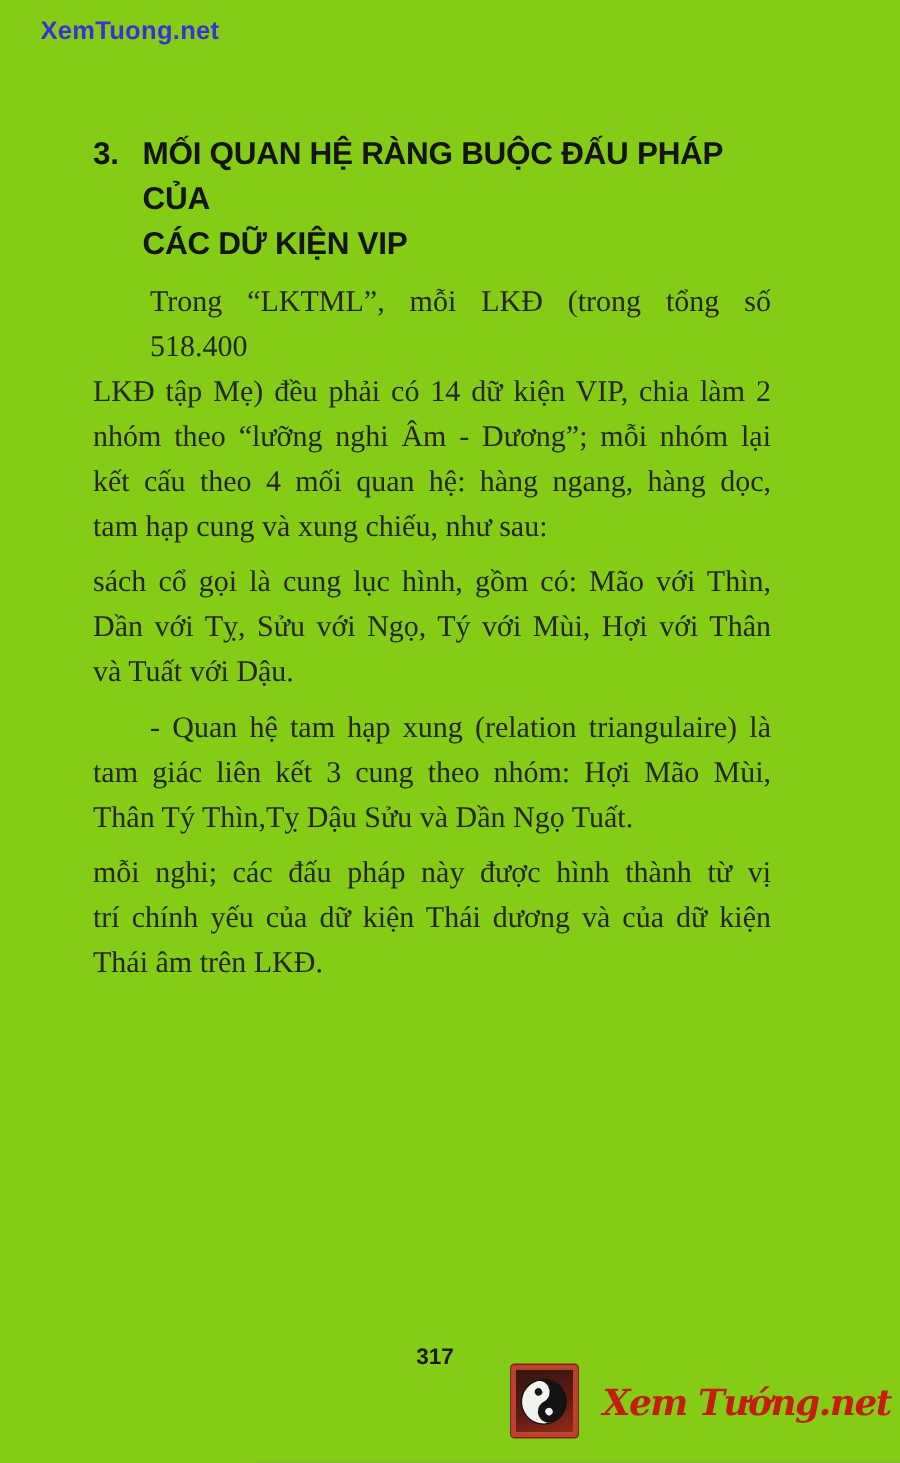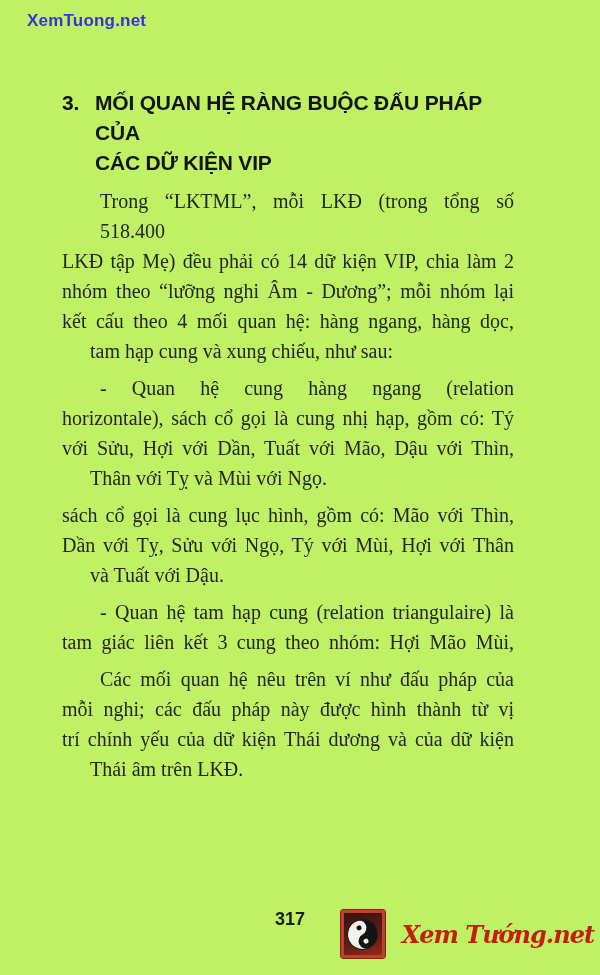--- a/index.html
+++ b/index.html
@@ -6,21 +6,21 @@
     --accent-blue:#3a33d1;
     --logo-red:#c41e10;
     --ink:#262626;
   }
   html,body{margin:0;padding:0;}
   body{background:#888;font-family:"Liberation Serif",serif;}
   .page{
     position:relative;
     width:600px;height:975px;
     margin:0 auto;
-    background:#bef264;
+    background:#84cc16;
     overflow:hidden;
   }
   
   .watermark{
     position:absolute;left:27px;top:11px;
     font-family:"Liberation Sans",sans-serif;
     font-weight:bold;font-size:17px;
     color:var(--accent-blue);
     letter-spacing:0.2px;
     cursor:pointer;
@@ -41,27 +41,27 @@
   .doc-title .num{width:33px;flex:0 0 33px;}
   .paragraphs{margin-top:8px;}
   .para{margin:0 0 7px 0;}
   .line{
     font-size:20px;line-height:30px;
     text-align:justify;
     text-align-last:justify;
     white-space:normal;
   }
   .line.first{padding-left:38px;}
-  .line.last{text-align-last:left;margin-left:28px;}
+  .line.last{text-align-last:left;}
   
   .page-number{
     position:absolute;top:896px;left:0;width:580px;
     text-align:center;
     font-family:"Liberation Sans",sans-serif;
-    font-weight:bold;font-size:18px;color:#1c1c1c;margin-top:13px;
+    font-weight:bold;font-size:15px;color:#1c1c1c;
   }
   .site-logo{
     position:absolute;right:4px;top:910px;
     display:flex;align-items:center;gap:17px;
     cursor:pointer;
   }
   .logo-box{
     width:38px;height:42px;
     border:3px solid #bf4030;
     outline:1px solid #8a1f12;
@@ -98,36 +98,30 @@
 
     <div class="paragraphs">
         <div class="para">
           <div class="line first">Trong “LKTML”, mỗi LKĐ (trong tổng số 518.400</div>
           <div class="line">LKĐ tập Mẹ) đều phải có 14 dữ kiện VIP, chia làm 2</div>
           <div class="line">nhóm theo “lưỡng nghi Âm - Dương”; mỗi nhóm lại</div>
           <div class="line">kết cấu theo 4 mối quan hệ: hàng ngang, hàng dọc,</div>
           <div class="line last">tam hạp cung và xung chiếu, như sau:</div>
         </div>
         <div class="para">
-          <div class="line first">- Quan hệ cung hàng ngang (relation</div>
-          <div class="line">horizontale), sách cổ gọi là cung nhị hạp, gồm có: Tý</div>
-          <div class="line">với Sửu, Hợi với Dần, Tuất với Mão, Dậu với Thìn,</div>
-          <div class="line last">Thân với Tỵ và Mùi với Ngọ.</div>
-        </div>
-        <div class="para">
           <div class="line">sách cổ gọi là cung lục hình, gồm có: Mão với Thìn,</div>
           <div class="line">Dần với Tỵ, Sửu với Ngọ, Tý với Mùi, Hợi với Thân</div>
           <div class="line last">và Tuất với Dậu.</div>
         </div>
         <div class="para">
-          <div class="line first">- Quan hệ tam hạp cung (relation triangulaire) là</div>
+          <div class="line first">- Quan hệ tam hạp xung (relation triangulaire) là</div>
           <div class="line">tam giác liên kết 3 cung theo nhóm: Hợi Mão Mùi,</div>
+          <div class="line last">Thân Tý Thìn,Tỵ Dậu Sửu và Dần Ngọ Tuất.</div>
         </div>
         <div class="para">
-          <div class="line first">Các mối quan hệ nêu trên ví như đấu pháp của</div>
           <div class="line">mỗi nghi; các đấu pháp này được hình thành từ vị</div>
           <div class="line">trí chính yếu của dữ kiện Thái dương và của dữ kiện</div>
           <div class="line last">Thái âm trên LKĐ.</div>
         </div>
       </div>
   </div>
 
   <div class="page-number">317</div>
 
   <div class="site-logo">

